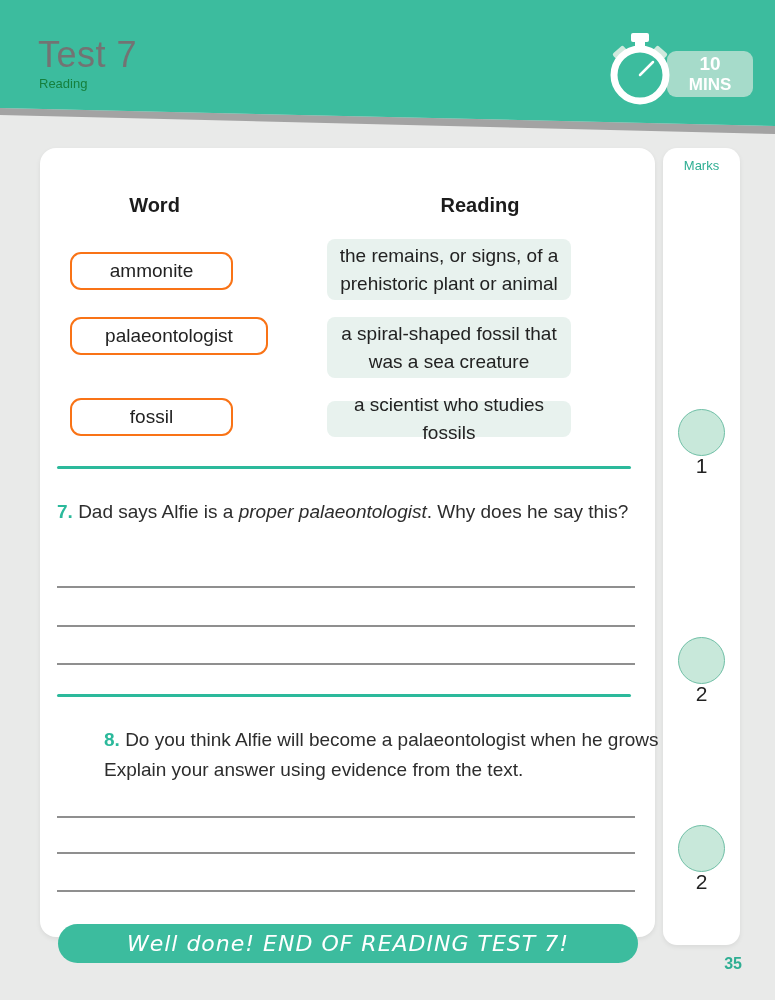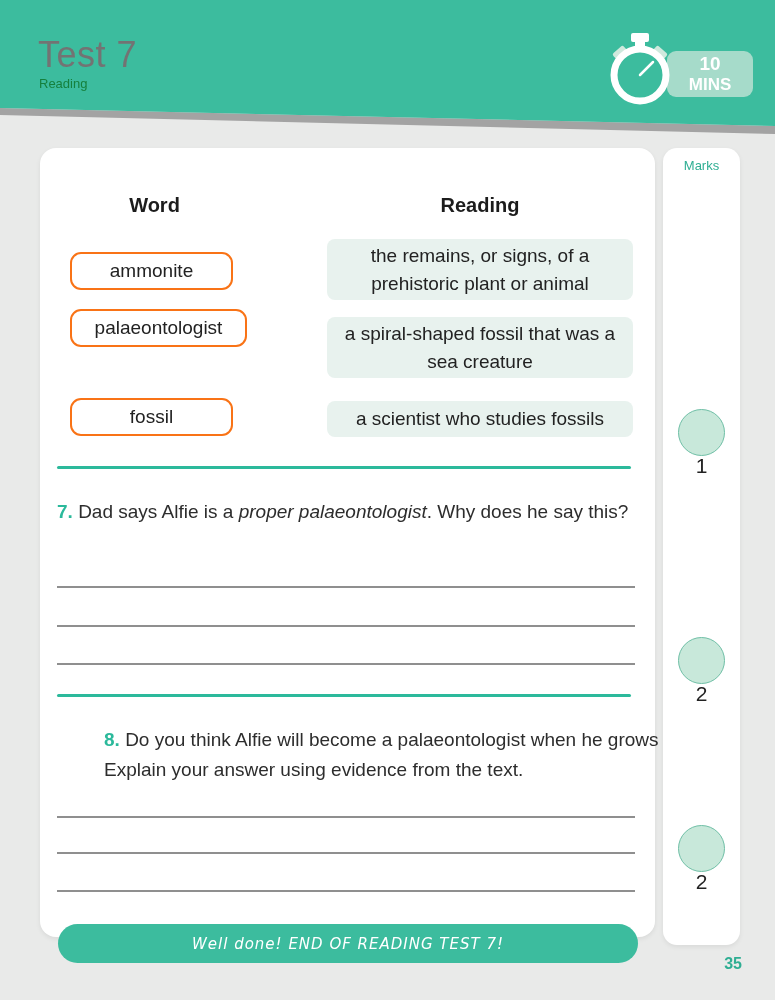--- a/index.html
+++ b/index.html
@@ -47,32 +47,32 @@
   
   .q-text { position: absolute; font-size: 19px; color: #2d2d2d; line-height: 30px; }
   .q-num { color: #2bb99b; font-weight: bold; }
   .col-header { position: absolute; top: 46px; font-size: 20px; font-weight: bold; color: #1c1c1c; text-align: center; }
   .word-box {
     position: absolute; height: 38px; border: 2px solid #f97316; border-radius: 11px;
     background: #ffffff; display: flex; align-items: center; justify-content: center;
     font-size: 19px; color: #222222;
   }
   .meaning-box {
-    position: absolute; left: 287px; width: 306px; background: #e8f2ee; border-radius: 8px;
+    position: absolute; left: 287px; width: 244px; background: #e8f2ee; border-radius: 8px;
     display: flex; align-items: center; justify-content: center; text-align: center;
     font-size: 19px; color: #222222; line-height: 28px; padding: 0 8px;
   }
   .divider { position: absolute; left: 17px; width: 574px; height: 3px; background: #2cb99b; border-radius: 2px; }
   .answer-line { position: absolute; left: 17px; width: 578px; height: 2px; background: #8f8f8f; }
   
   .banner {
     position: absolute; left: 58px; top: 924px; width: 580px; height: 39px;
     background: #3cbc9e; border-radius: 20px; z-index: 5;
     display: flex; align-items: center; justify-content: center;
-    color: #ffffff; font-size: 15px; font-style: italic; letter-spacing: 1px;
+    color: #ffffff; font-size: 22px; font-style: italic; letter-spacing: 1px;
     font-family: "DejaVu Sans", sans-serif;
   }
   .page-number {
     position: absolute; right: 33px; top: 955px;
     color: #2fae93; font-size: 16px; font-weight: bold;
   }
 </style>
 </head>
 <body>
 
@@ -100,21 +100,21 @@
   <line x1="45" y1="50" x2="58" y2="37" stroke="#ffffff" stroke-width="2.5" stroke-linecap="round"></line>
 </svg>
 
 <div class="main-card">
 
 
   <div class="col-header" style="left:32px; width:165px;">Word</div>
   <div class="col-header" style="left:287px; width:306px;">Reading</div>
 
   <div class="word-box" style="left:30px; top:104px; width:163px;">ammonite</div>
-  <div class="word-box" style="left:30px; top:161px; width:177px;">palaeontologist</div>
+  <div class="word-box" style="left:30px; top:169px; width:198px;">palaeontologist</div>
   <div class="word-box" style="left:30px; top:250px; width:163px;">fossil</div>
 
   <div class="meaning-box" style="top:91px; height:61px;">the remains, or signs, of a prehistoric plant or animal</div>
   <div class="meaning-box" style="top:253px; height:36px;">a scientist who studies fossils</div>
   <div class="meaning-box" style="top:169px; height:61px;">a spiral-shaped fossil that was a sea creature</div>
 
   <div class="divider" style="top:318px;"></div>
 
   <div class="q-text" style="left:17px; top:349px; width:592px;">
     <span class="q-num">7.</span>

